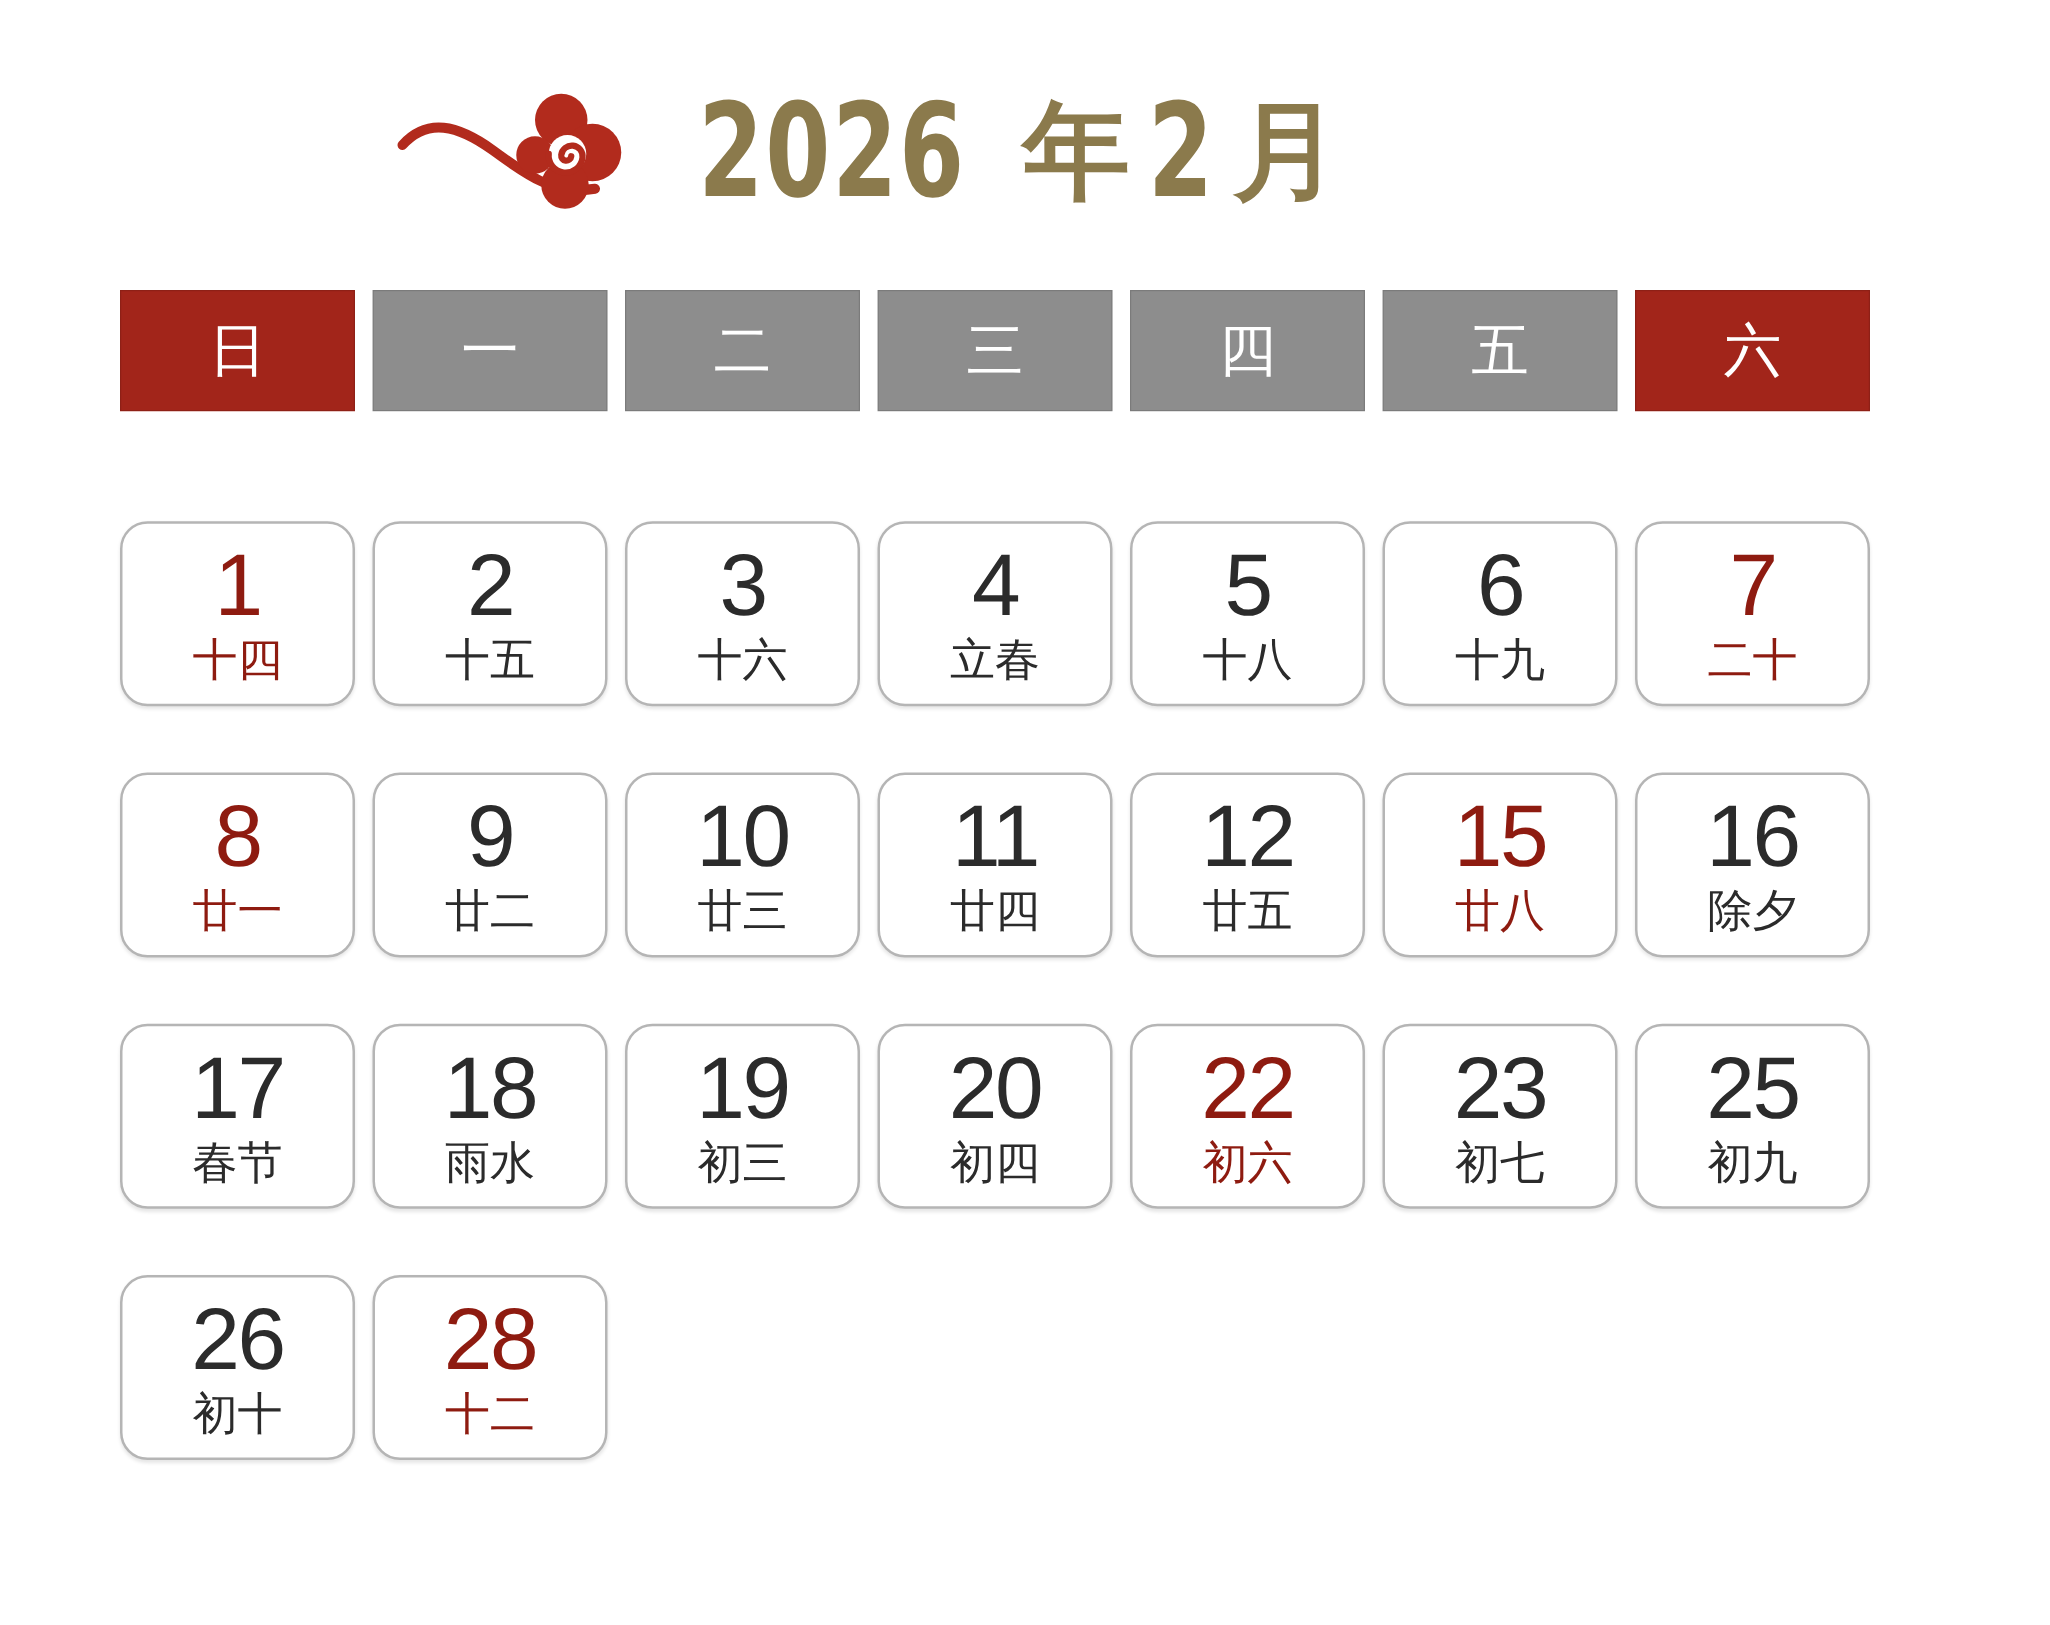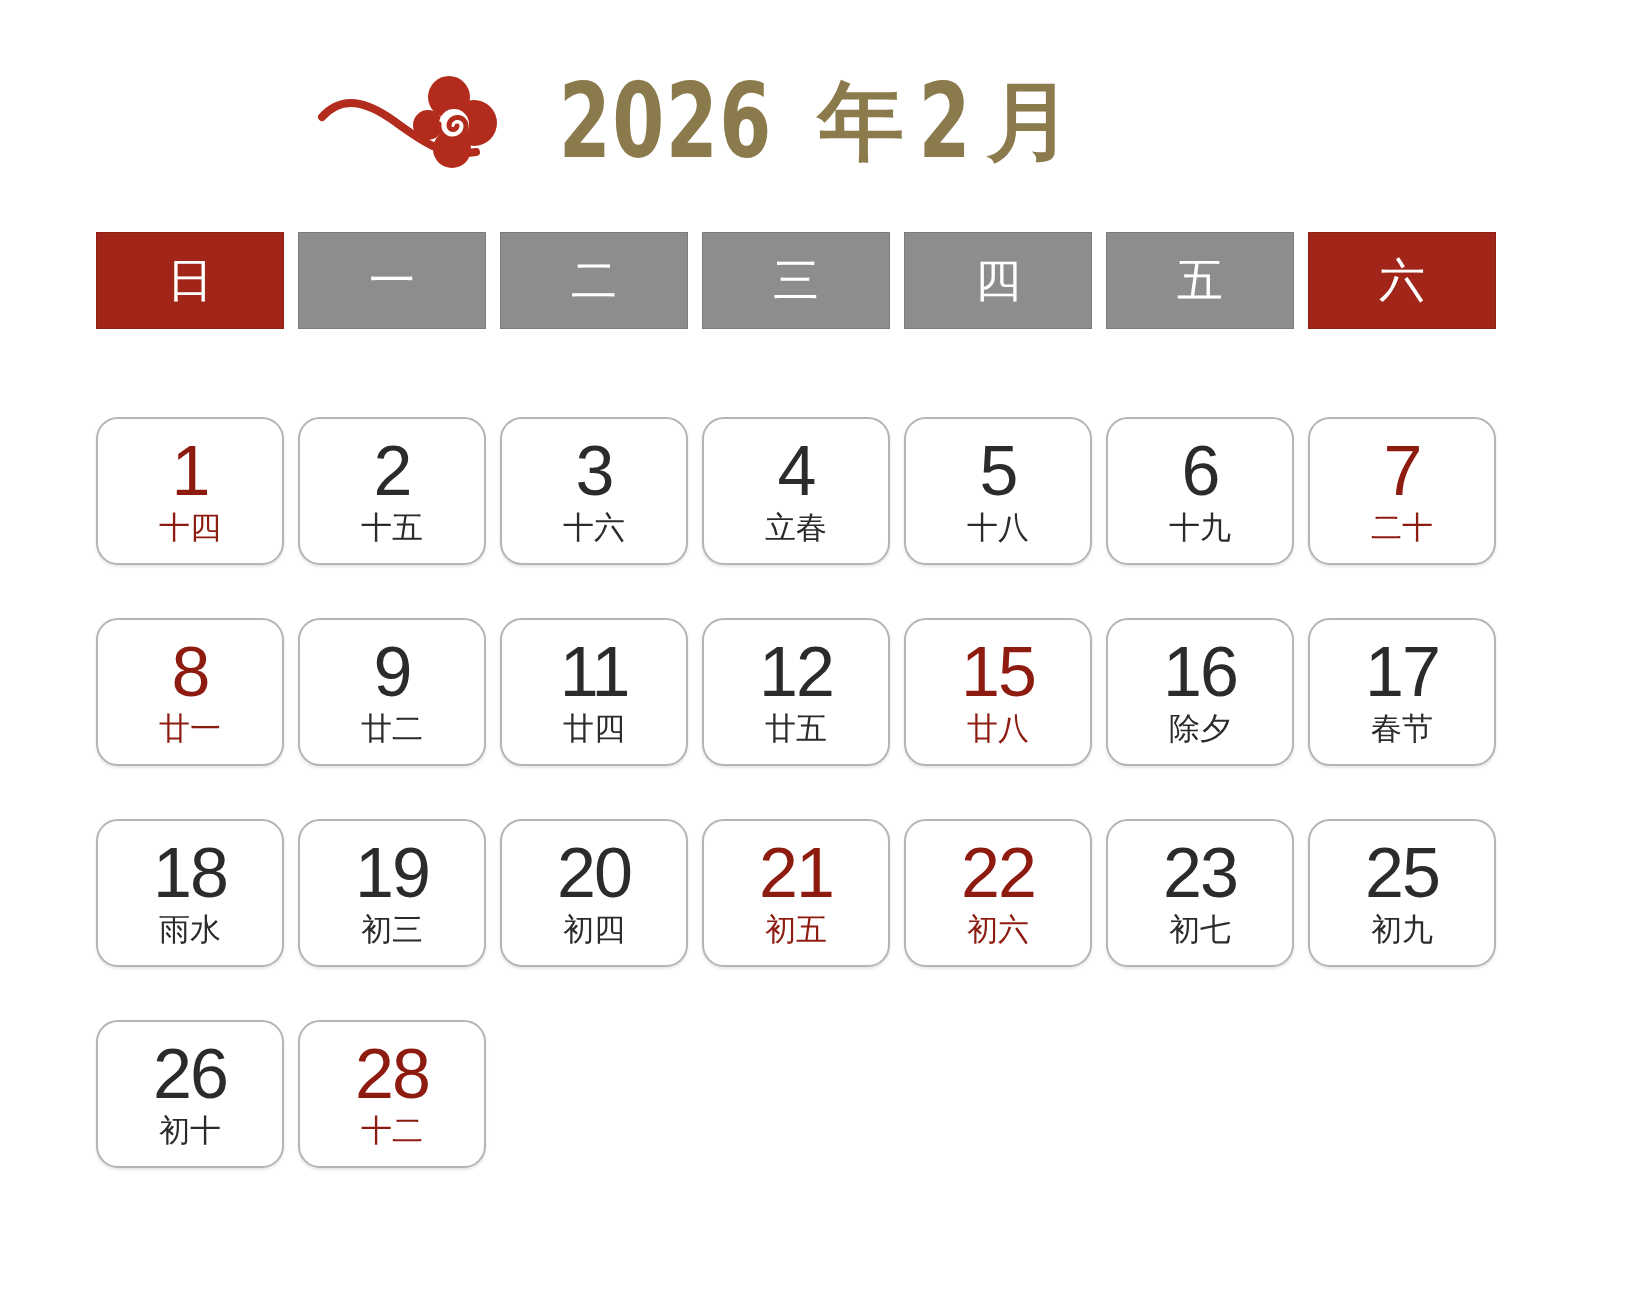--- a/index.html
+++ b/index.html
@@ -99,21 +99,21 @@
     box-shadow: 0 2px 3px rgba(0,0,0,0.10);
   }
   .day-number {
     font-size: 70px;
     line-height: 1.0;
     color: var(--weekday-text);
     font-weight: 400;
     letter-spacing: -2px;
   }
   .day-lunar {
-    font-size: 31px;
+    font-size: 36px;
     line-height: 1.15;
     margin-top: 4px;
     color: var(--weekday-text);
   }
   .day-cell.weekend .day-number,
   .day-cell.weekend .day-lunar {
     color: var(--weekend-text);
   }
 </style>
 </head>
@@ -182,20 +182,24 @@
       </div>
       <div class="day-cell weekend">
         <div class="day-number">8</div>
         <div class="day-lunar">廿一</div>
       </div>
       <div class="day-cell">
         <div class="day-number">9</div>
         <div class="day-lunar">廿二</div>
       </div>
       <div class="day-cell">
+        <div class="day-number">10</div>
+        <div class="day-lunar">廿三</div>
+      </div>
+      <div class="day-cell">
         <div class="day-number">11</div>
         <div class="day-lunar">廿四</div>
       </div>
       <div class="day-cell">
         <div class="day-number">12</div>
         <div class="day-lunar">廿五</div>
       </div>
       <div class="day-cell weekend">
         <div class="day-number">15</div>
         <div class="day-lunar">廿八</div>
@@ -214,24 +218,20 @@
       </div>
       <div class="day-cell">
         <div class="day-number">19</div>
         <div class="day-lunar">初三</div>
       </div>
       <div class="day-cell">
         <div class="day-number">20</div>
         <div class="day-lunar">初四</div>
       </div>
       <div class="day-cell weekend">
-        <div class="day-number">21</div>
-        <div class="day-lunar">初五</div>
-      </div>
-      <div class="day-cell weekend">
         <div class="day-number">22</div>
         <div class="day-lunar">初六</div>
       </div>
       <div class="day-cell">
         <div class="day-number">23</div>
         <div class="day-lunar">初七</div>
       </div>
       <div class="day-cell">
         <div class="day-number">25</div>
         <div class="day-lunar">初九</div>

